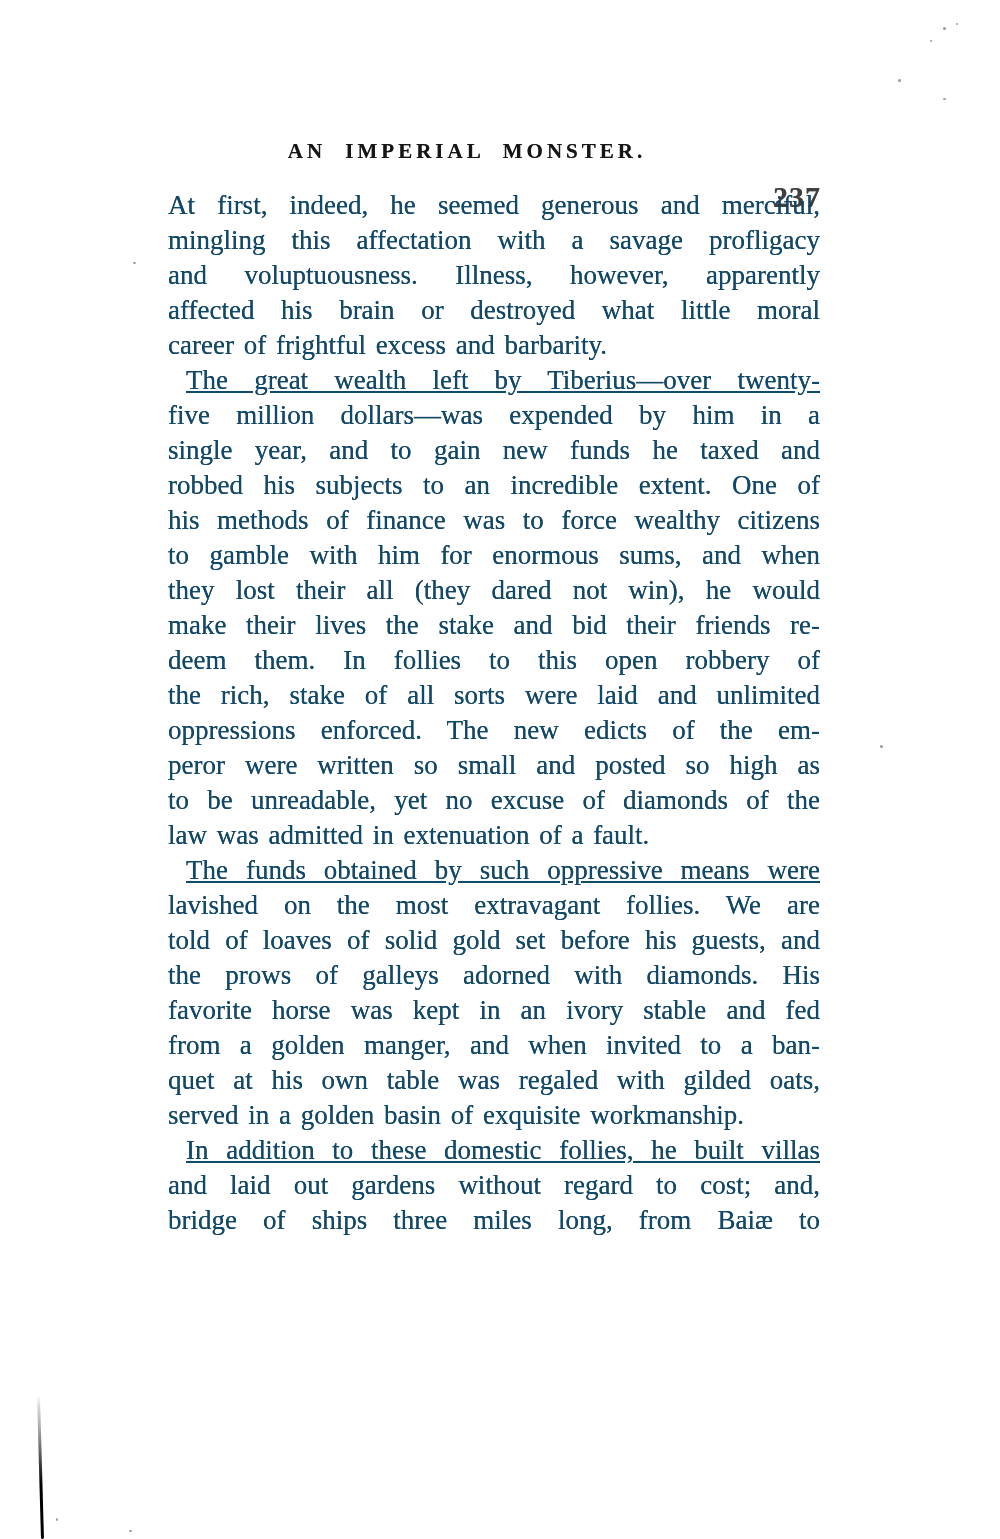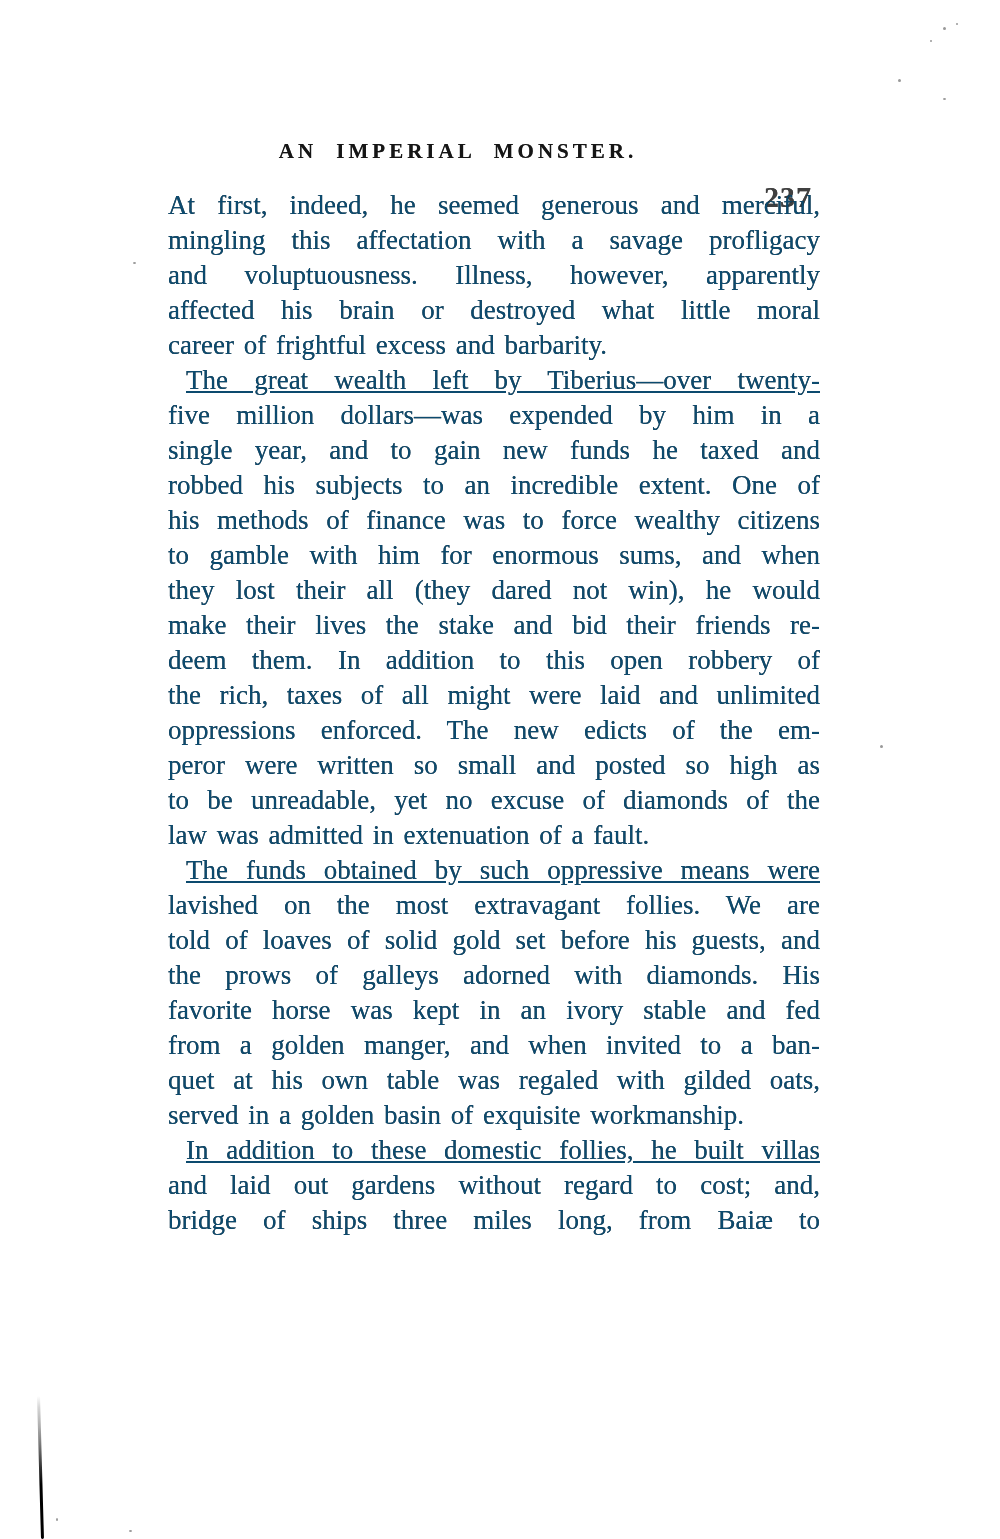--- a/index.html
+++ b/index.html
@@ -14,21 +14,21 @@
     overflow: hidden;
   }
   .scan-page {
     position: absolute;
     inset: 0;
     background: #ffffff;
   }
   
   .page-header {
     position: absolute;
-    left: 132px;
+    left: 141px;
     top: 136px;
     width: 680px;
     height: 34px;
     font-family: Liberation Serif, serif;
   }
   .running-title {
     display: block;
     text-align: center;
     font-size: 21px;
     font-weight: 700;
@@ -116,22 +116,22 @@
     <div class="line pend">career of frightful excess and barbarity.</div>
 
     <div class="line indent">The great wealth left by Tiberius—over twenty-</div>
     <div class="line">five million dollars—was expended by him in a</div>
     <div class="line">single year, and to gain new funds he taxed and</div>
     <div class="line">robbed his subjects to an incredible extent.  One of</div>
     <div class="line">his methods of finance was to force wealthy citizens</div>
     <div class="line">to gamble with him for enormous sums, and when</div>
     <div class="line">they lost their all (they dared not win), he would</div>
     <div class="line">make their lives the stake and bid their friends re-</div>
-    <div class="line">deem them.  In addition to this open robbery of</div>
-    <div class="line">the rich, taxes of all might were laid and unlimited</div>
+    <div class="line">deem them.  In follies to this open robbery of</div>
+    <div class="line">the rich, stake of all sorts were laid and unlimited</div>
     <div class="line">oppressions enforced.  The new edicts of the em-</div>
     <div class="line">peror were written so small and posted so high as</div>
     <div class="line">to be unreadable, yet no excuse of diamonds of the</div>
     <div class="line pend">law was admitted in extenuation of a fault.</div>
 
     <div class="line indent">The funds obtained by such oppressive means were</div>
     <div class="line">lavished on the most extravagant follies.  We are</div>
     <div class="line">told of loaves of solid gold set before his guests, and</div>
     <div class="line">the prows of galleys adorned with diamonds.  His</div>
     <div class="line">favorite horse was kept in an ivory stable and fed</div>

